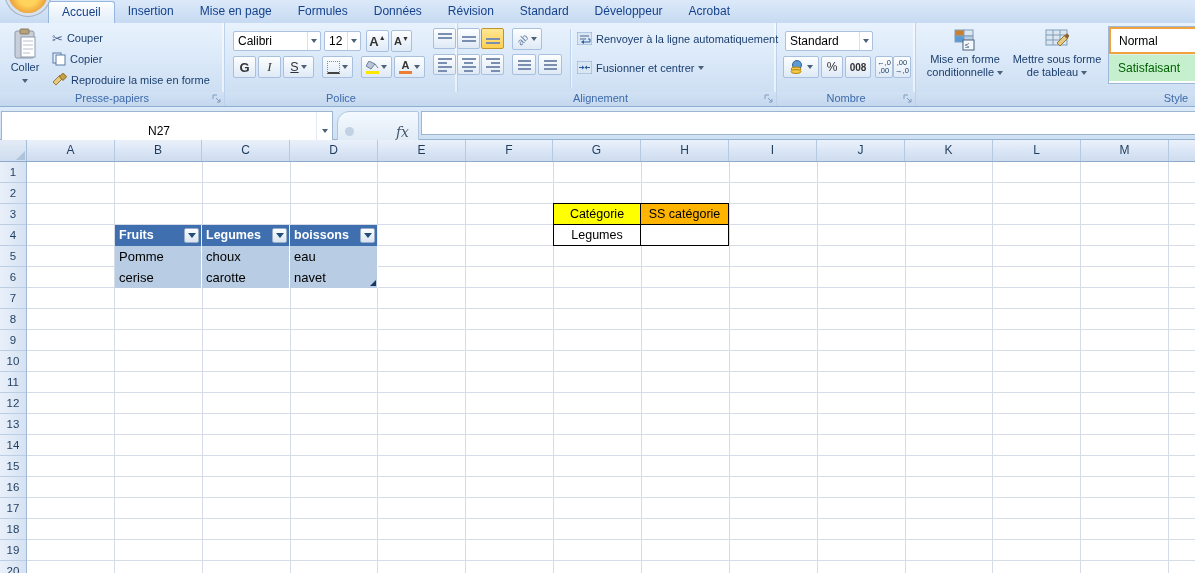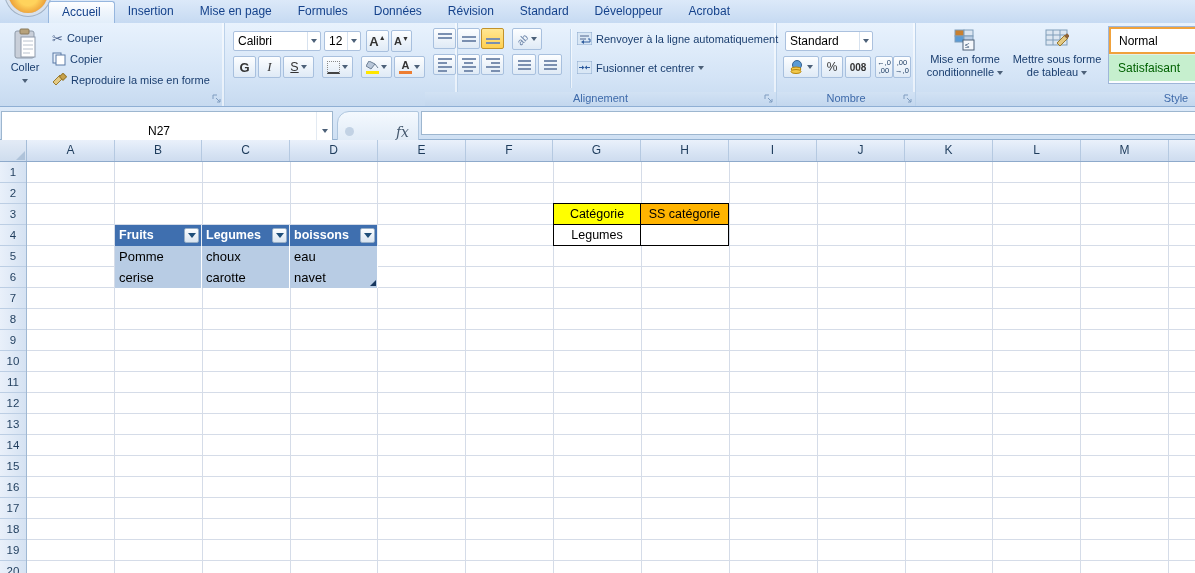--- a/index.html
+++ b/index.html
@@ -147,20 +147,21 @@
       </svg>
       <span>Copier</span>
     </div>
     <div class="clip-row fp-row">
       <svg width="15" height="14">
         <polygon points="1,9 8,2 11,5 4,12" fill="#E3C983" stroke="#9A7B2F"></polygon>
         <rect x="9" y="1" width="5" height="5" fill="#C8A24B" stroke="#9A7B2F" transform="rotate(45 11 3)"></rect>
       </svg>
       <span>Reproduire la mise en forme</span>
     </div>
+    <div class="glabel">Presse-papiers</div>
     <span class="launcher">
       <svg width="10" height="10">
           <path d="M1 1h4M1 1v4M4 4l4 4M8 5v3h-3" stroke="#7E9CC0" fill="none"></path>
         </svg>
     </span>
   </div>
 
   <div class="group g-font">
     <div class="combo" style="left:8px;top:8px;width:88px">
       <span class="cv">Calibri</span>
@@ -206,20 +207,21 @@
           <span class="dda"></span>
       </span>
       <span class="sb" style="width:31px;gap:2px">
         <span class="bar-ic">
             <span class="a">A</span>
             <span class="bar" style="background:#ED7D31"></span>
           </span>
         <span class="dda"></span>
       </span>
     </div>
+    <div class="glabel">Police</div>
     <span class="launcher">
       <svg width="10" height="10">
           <path d="M1 1h4M1 1v4M4 4l4 4M8 5v3h-3" stroke="#7E9CC0" fill="none"></path>
         </svg>
     </span>
   </div>
 
   <div class="group g-align">
     <span class="sb abtn" style="position:absolute;left:8px;top:5px">
         <span class="ai" style="margin-bottom:5px">

